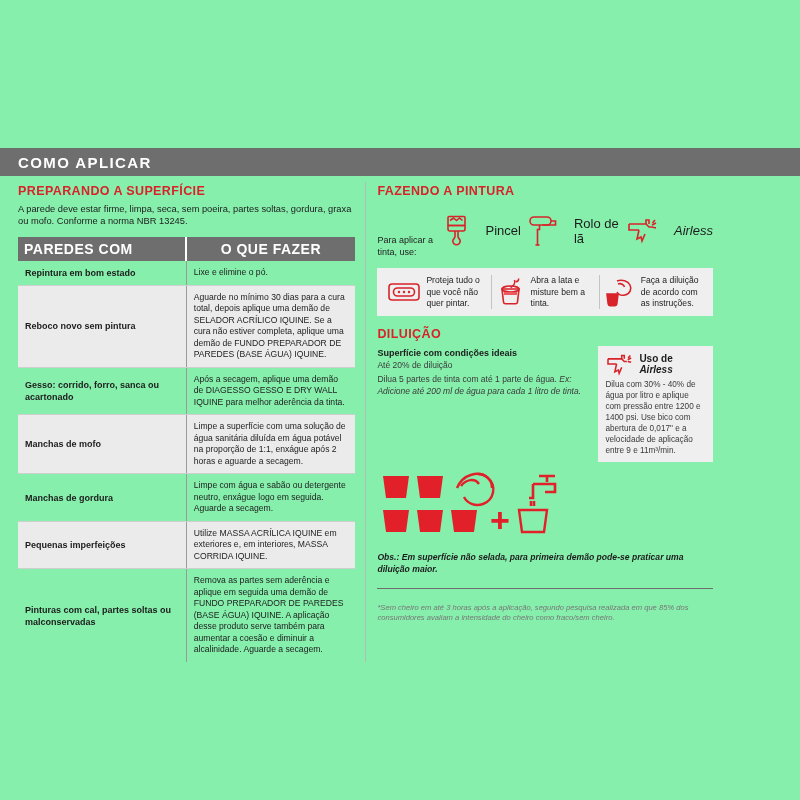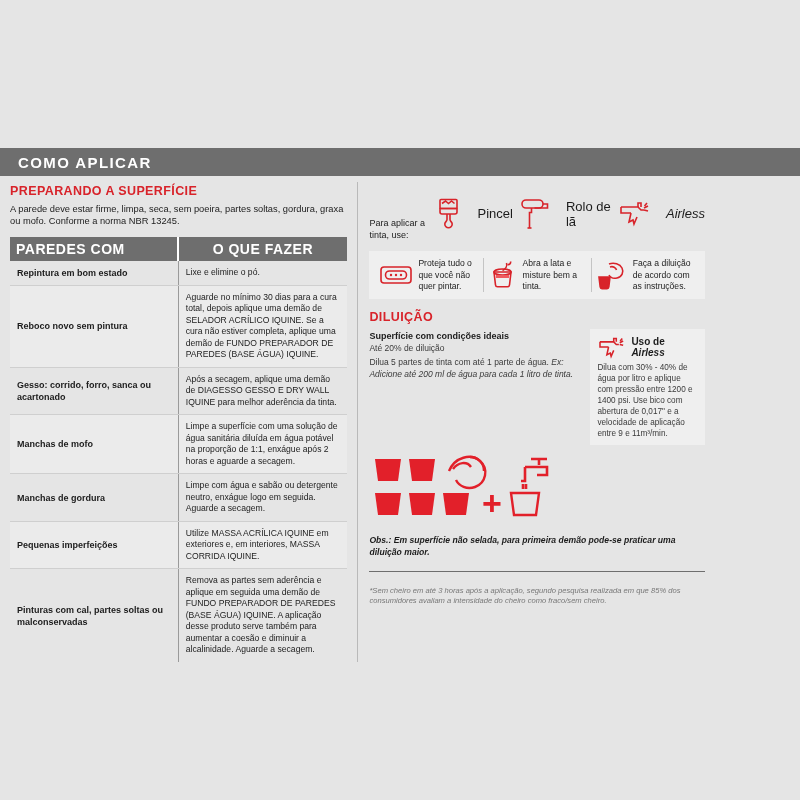--- a/index.html
+++ b/index.html
@@ -1,34 +1,34 @@
 <!DOCTYPE html>
 <html><head>
 <meta charset="utf-8">
 <style>
   html,body{margin:0;padding:0;}
   body{
     width:800px;height:800px;background:#ffffff;
     font-family:"Liberation Sans", sans-serif;
     -webkit-font-smoothing:antialiased;
   }
-  .page{position:relative;width:800px;height:800px;overflow:hidden;background:#e5e5e5;}
+  .page{position:relative;width:800px;height:800px;overflow:hidden;background:#86efac;}
 
   
   .header-bar{
     position:absolute;left:0;top:148px;width:800px;height:28px;
     background:#6e6e6e;display:flex;align-items:center;
   }
   .header-bar .title{
     color:#ffffff;font-size:15px;font-weight:bold;letter-spacing:1.4px;
     padding-left:18px;
   }
 
   
-  .body-wrap{position:absolute;left:0;top:176px;width:713px;height:500px;display:flex;}
+  .body-wrap{position:absolute;left:8px;top:176px;width:713px;height:500px;display:flex;}
   .col-left{width:400px;padding:8px 10px 0 10px;box-sizing:border-box;}
   .col-div{width:1px;background:#b9b9b9;margin-top:6px;height:480px;}
   .col-right{width:399px;padding:8px 8px 0 12px;box-sizing:border-box;}
 
   .sec-title{
     color:#d8232a;font-size:12.5px;font-weight:bold;letter-spacing:.4px;
     margin:0 0 5px 0;
   }
   .intro{
     font-size:9.3px;color:#1c1c1c;line-height:1.32;margin:0 0 9px 0;
@@ -148,20 +148,21 @@
             <td class="act">Remova as partes sem aderência e aplique em seguida uma demão de FUNDO PREPARADOR DE PAREDES (BASE ÁGUA) IQUINE. A aplicação desse produto serve também para aumentar a coesão e diminuir a alcalinidade. Aguarde a secagem.</td>
           </tr>
         </tbody>
       </table>
     </div>
 
     <div class="col-div"></div>
 
     <div class="col-right">
 
+      <div class="sec-title">FAZENDO A PINTURA</div>
 
       <div class="apply-row">
         <div class="apply-lead">Para aplicar a tinta, use:</div>
 
         <div class="tool">
           <span>
             <svg width="26" height="34" viewBox="0 0 26 34">
               <g fill="none" stroke="#d8232a" stroke-width="1.6">
                 <rect x="4" y="2.5" width="17" height="9" rx="1"></rect>
                 <path d="M4 11.5h17v3.5a2 2 0 0 1-2 2H6a2 2 0 0 1-2-2z"></path>

